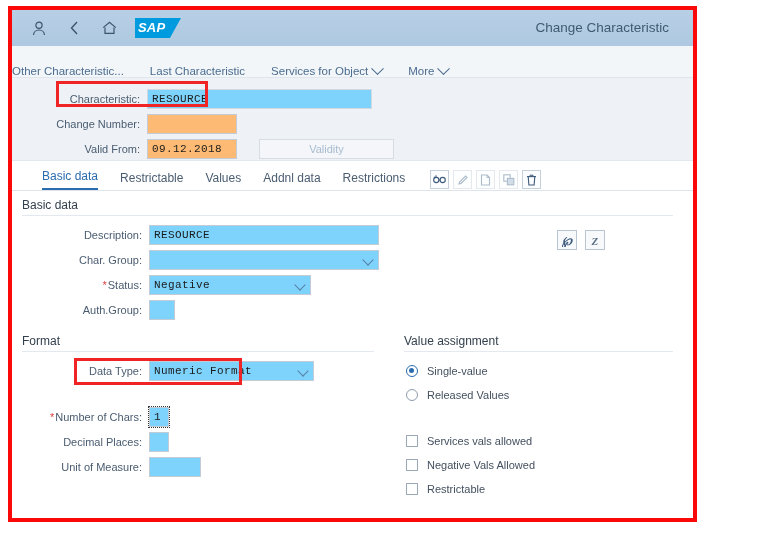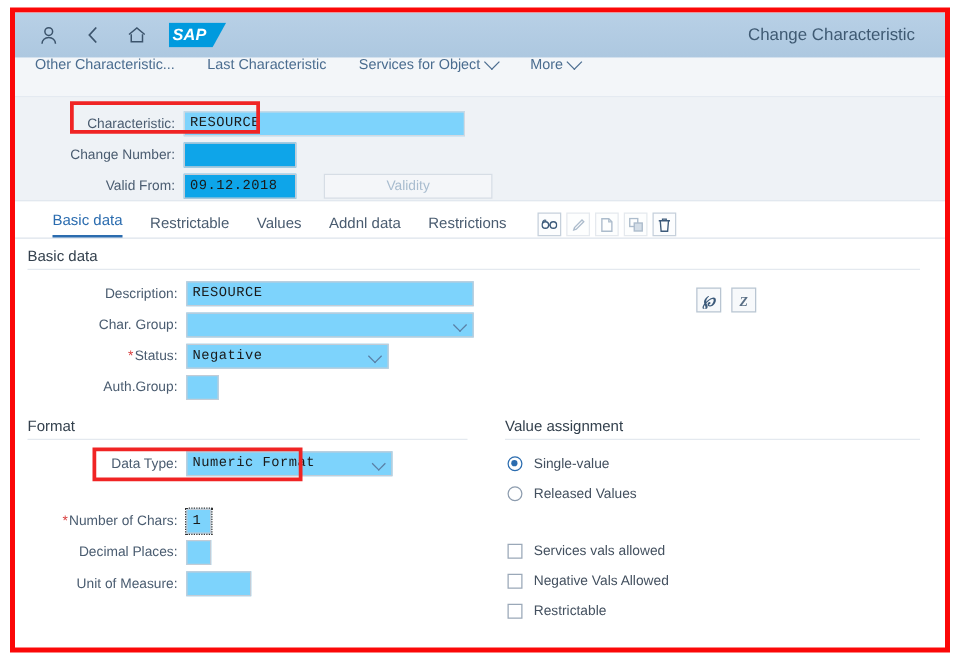--- a/index.html
+++ b/index.html
@@ -12,21 +12,21 @@
     height: 534px;
     font-family: "Liberation Sans", sans-serif;
     overflow: hidden;
   }
 
   
   #app-frame {
     position: absolute;
     left: 8px;
     top: 6px;
-    width: 752px;
+    width: 689px;
     height: 516px;
     border: 4px solid #fb0808;
     box-sizing: border-box;
     background: #ffffff;
     overflow: hidden;
   }
 
   
   .shell-bar {
     height: 36px;
@@ -80,22 +80,21 @@
     font-size: 13.5px;
     color: #3f5a73;
   }
 
   
   .action-bar {
     height: 32px;
     background: #f3f6f9;
     border-bottom: 1px solid #dfe6ee;
     display: flex;
-    align-items: flex-start;
-    padding-left: 16px;
+    align-items: flex-end;
     box-sizing: border-box;
   }
   .action-item {
     font-size: 11.5px;
     color: #4a6c8f;
     margin-right: 26px;
     cursor: pointer;
     display: flex;
     align-items: center;
     white-space: nowrap;
@@ -139,21 +138,21 @@
     border: 1px solid #c3ccd6;
     background: #7dd3fc;
     height: 20px;
     font-size: 11px;
     font-family: "Liberation Mono", monospace;
     color: #1a1a1a;
     padding: 0 4px;
     line-height: 18px;
     letter-spacing: 0.4px;
   }
-  .inp.readonly-gray { background: #0ea5e9; }
+  .inp.readonly-gray { background: #fdba74; }
   .inp.flat { border-color: #d2d9e1; }
 
   .btn-disabled {
     width: 135px;
     height: 20px;
     border: 1px solid #d6dde5;
     background: #f4f6f9;
     color: #a8bccf;
     font-size: 11px;
     text-align: center;

